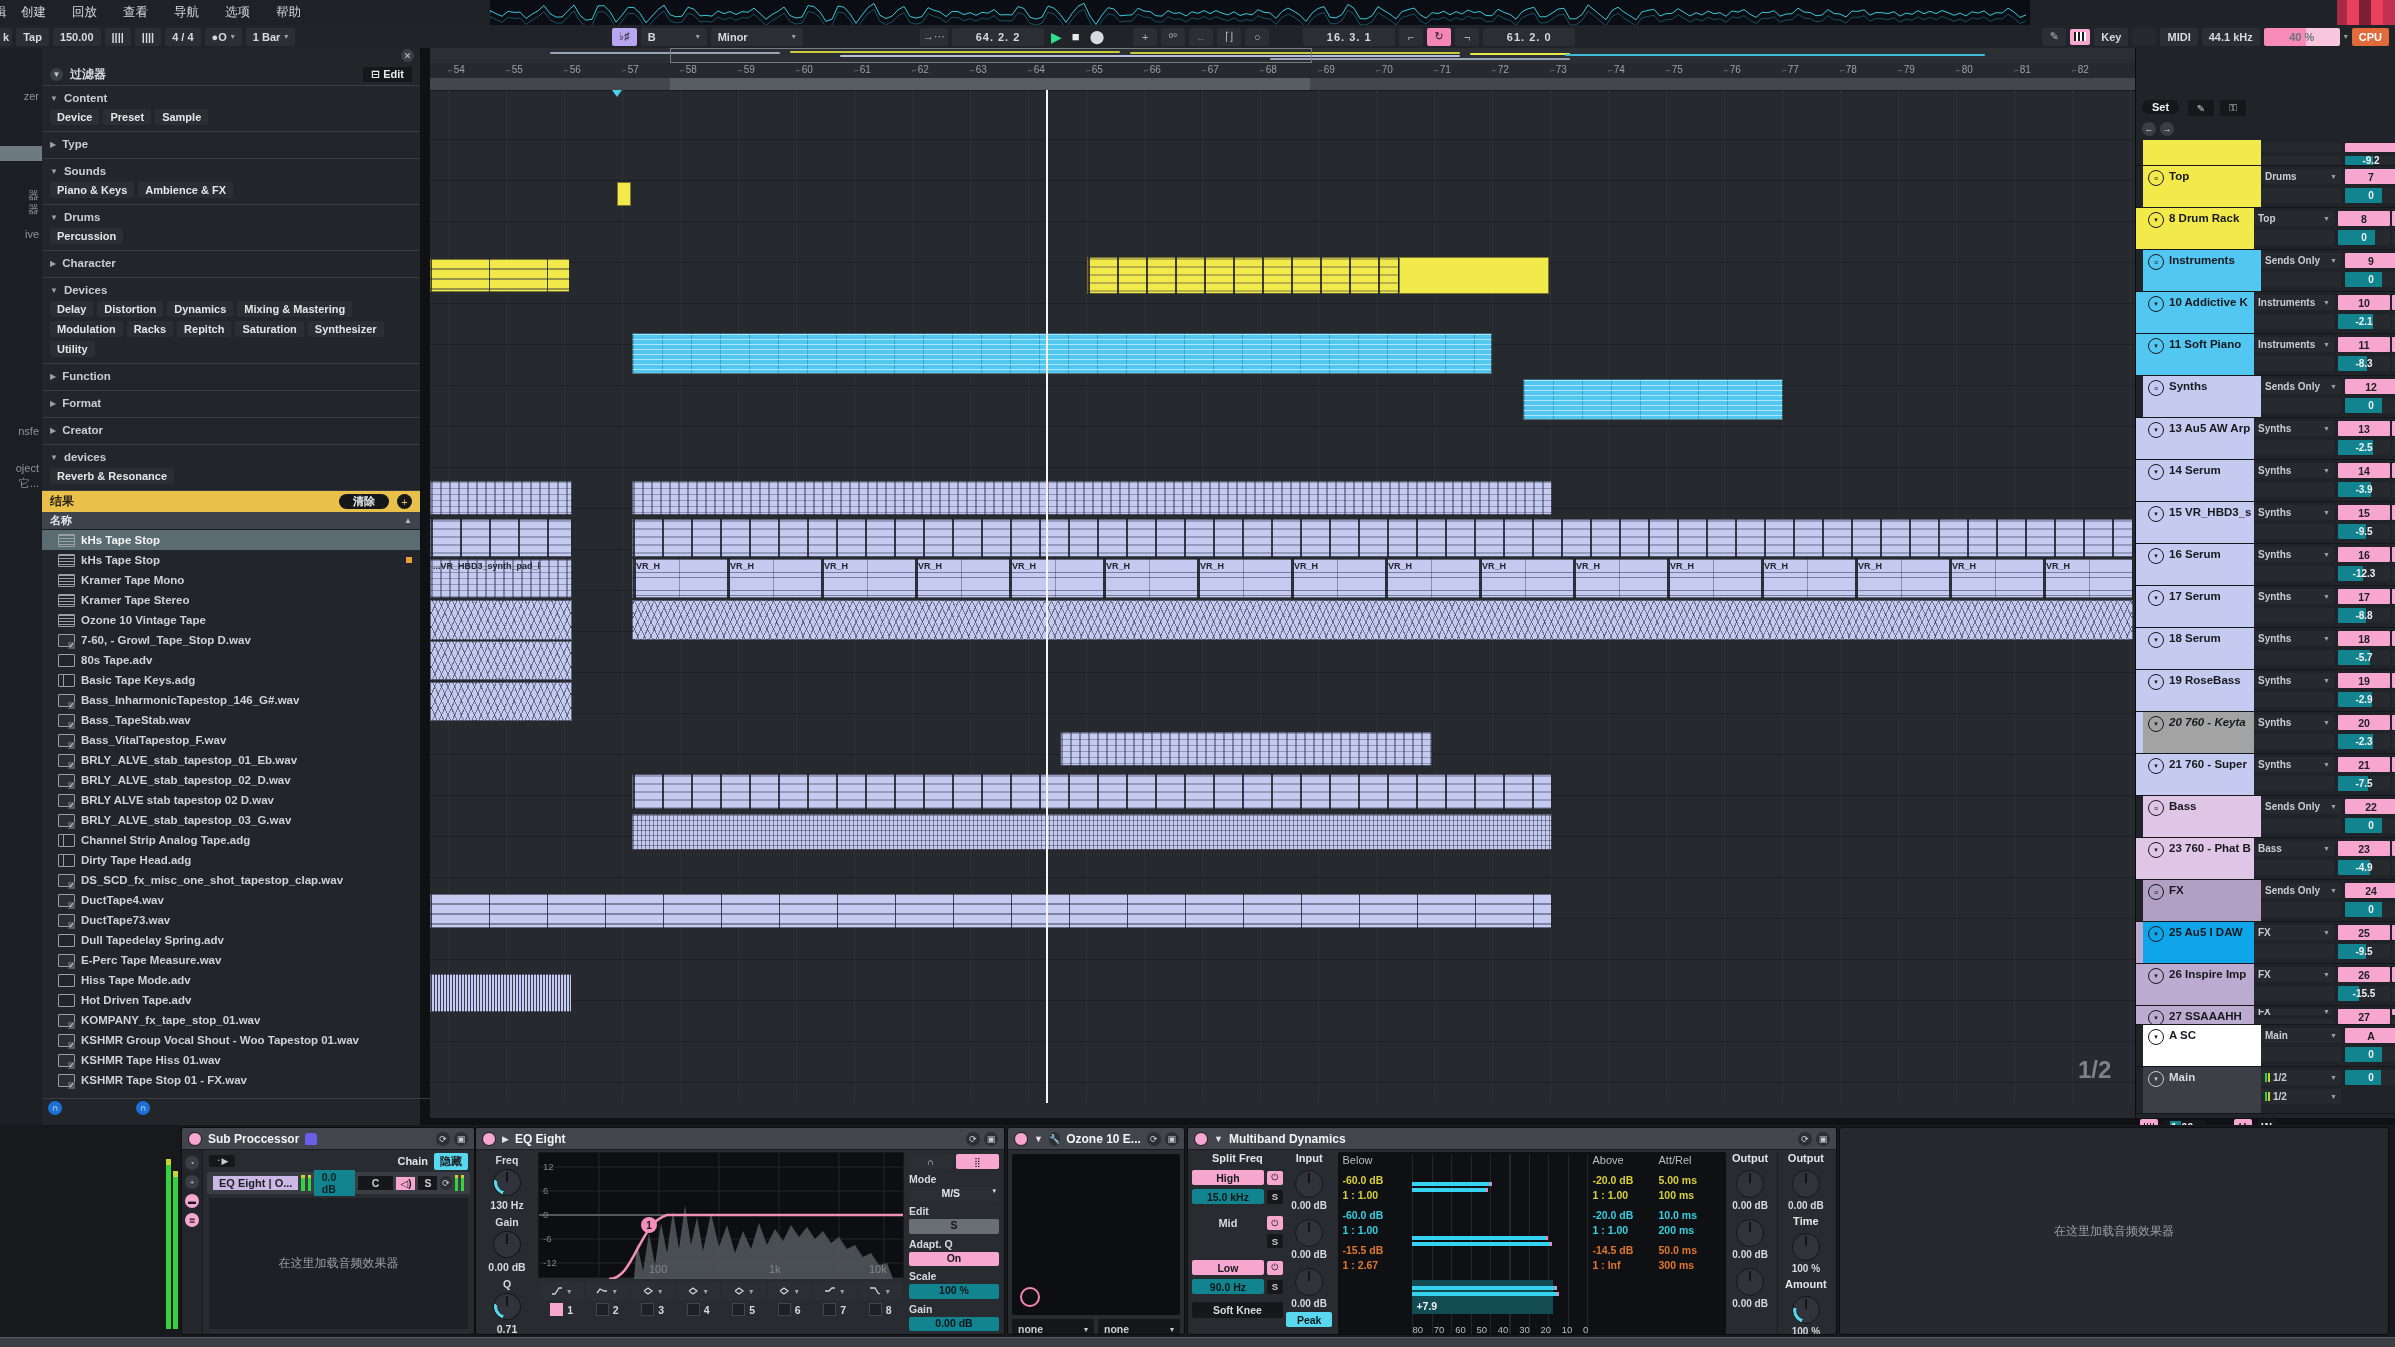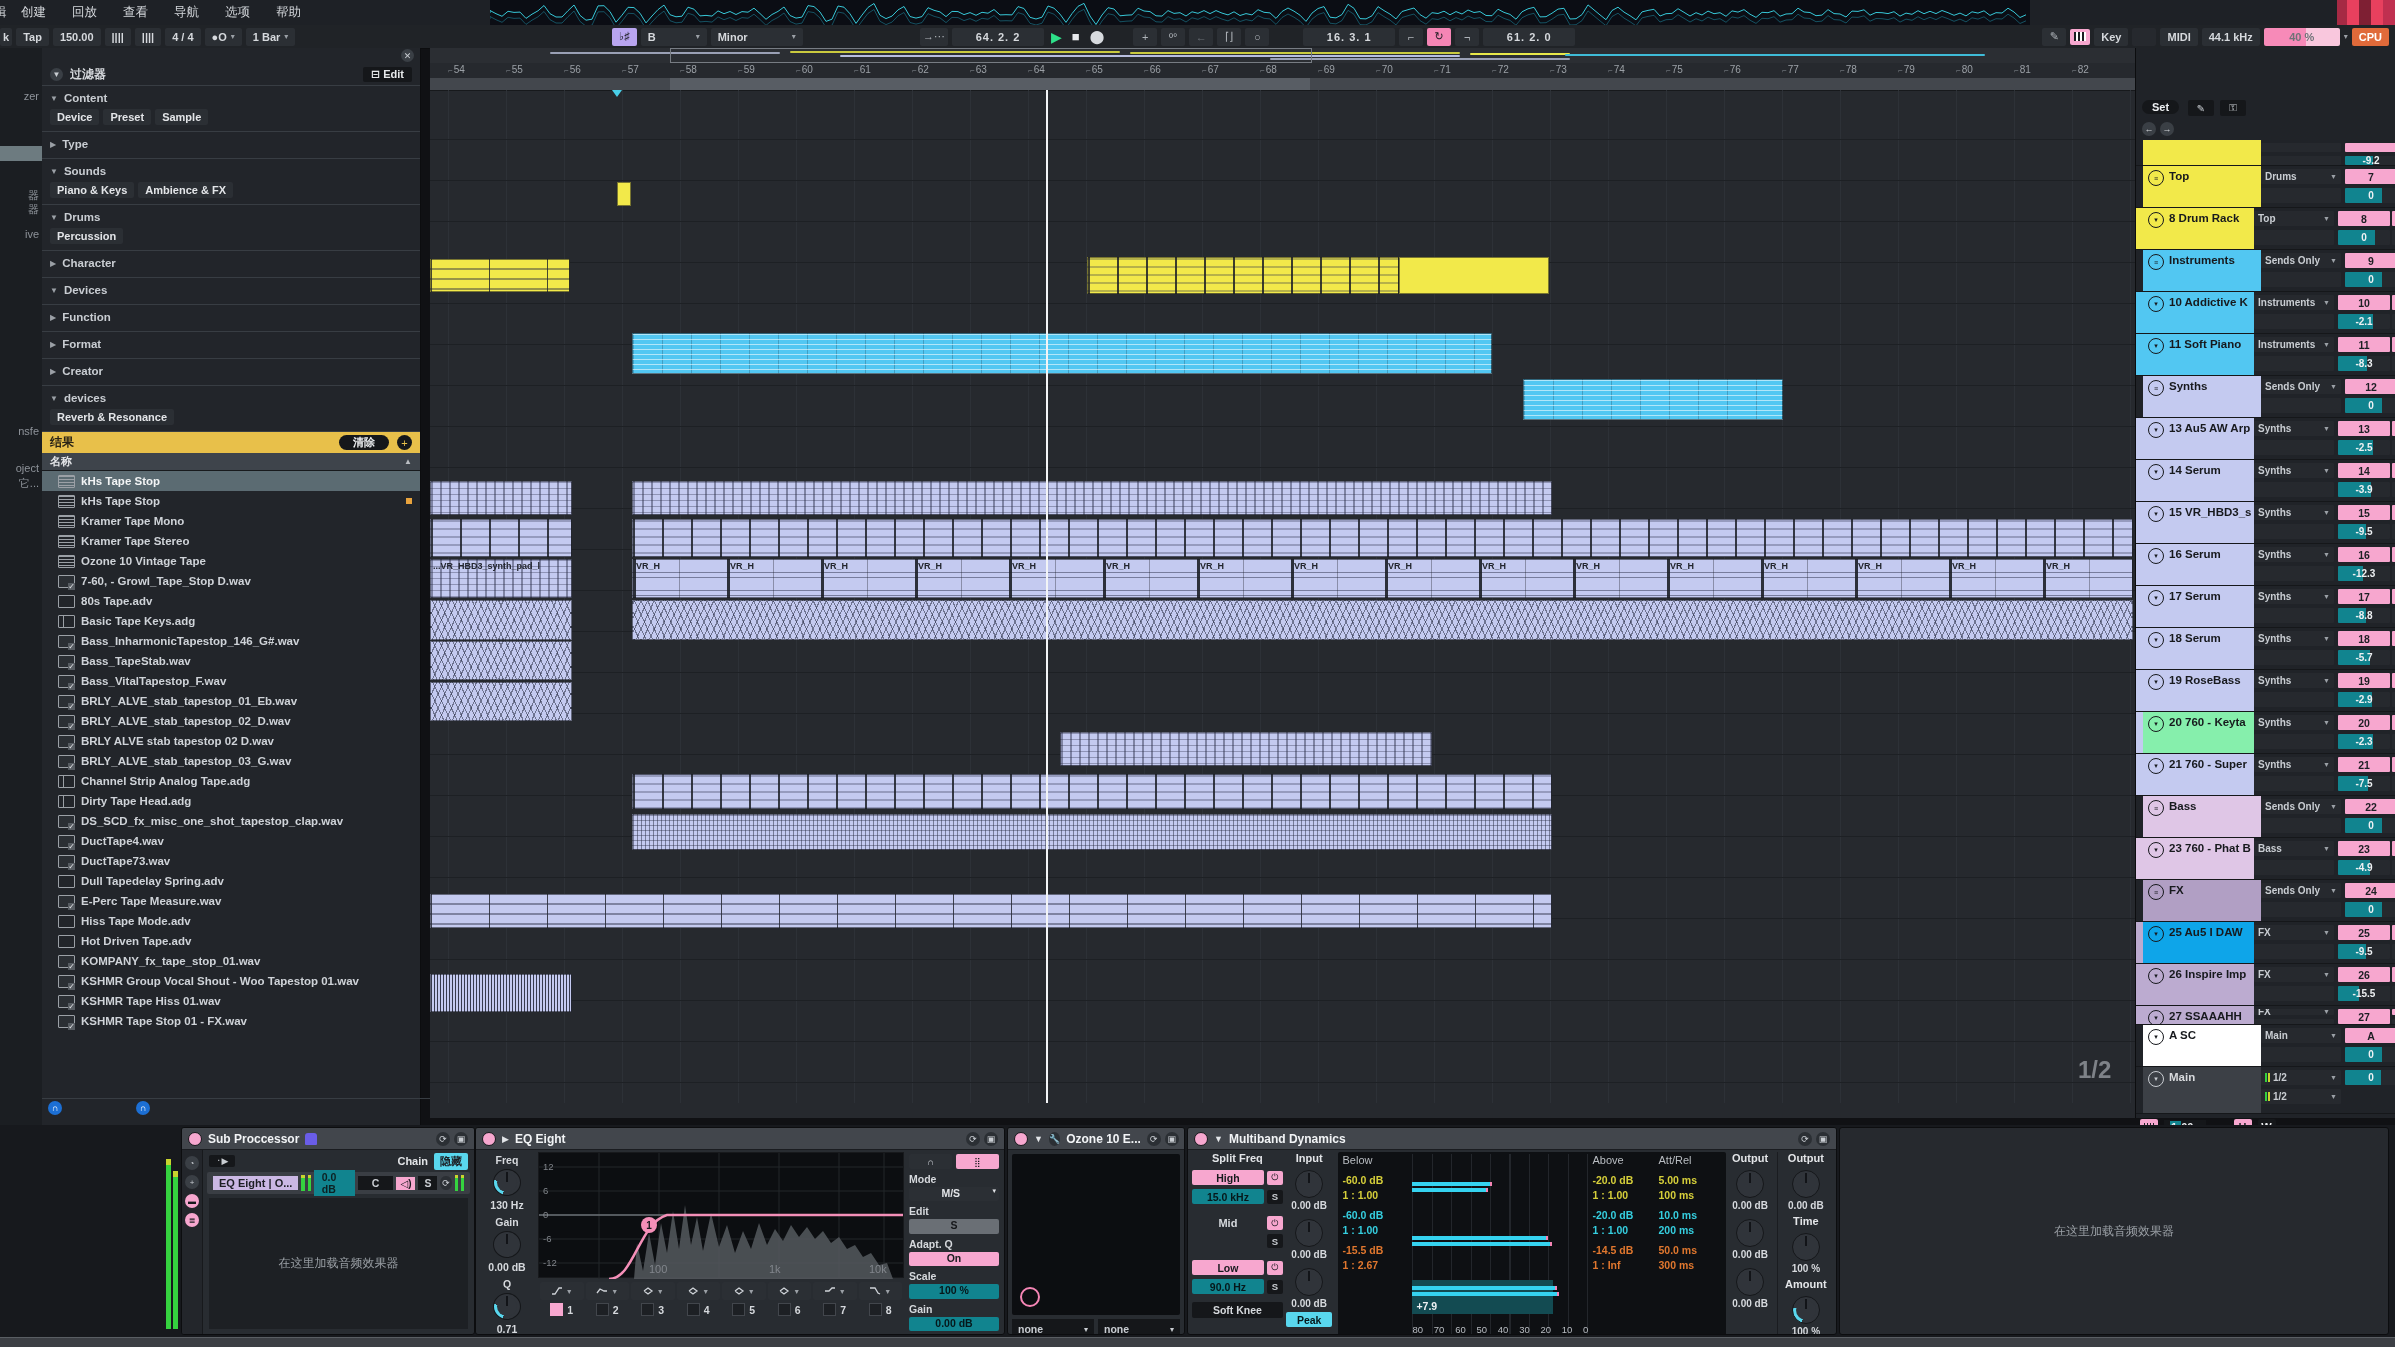--- a/index.html
+++ b/index.html
@@ -401,20 +401,32 @@
         <div class="b-sec-title">
           <span class="ar">▶</span>
           <span>Character</span>
         </div>
       </div>
       <div class="b-sec">
         <div class="b-sec-title">
           <span class="ar">▼</span>
           <span>Devices</span>
         </div>
+        <div class="chips">
+          <span class="chip">Delay</span>
+          <span class="chip">Distortion</span>
+          <span class="chip">Dynamics</span>
+          <span class="chip">Mixing &amp; Mastering</span>
+          <span class="chip">Modulation</span>
+          <span class="chip">Racks</span>
+          <span class="chip">Repitch</span>
+          <span class="chip">Saturation</span>
+          <span class="chip">Synthesizer</span>
+          <span class="chip">Utility</span>
+        </div>
       </div>
       <div class="b-sec">
         <div class="b-sec-title">
           <span class="ar">▶</span>
           <span>Function</span>
         </div>
       </div>
       <div class="b-sec">
         <div class="b-sec-title">
           <span class="ar">▶</span>
@@ -993,21 +1005,21 @@
             <div class="v">-2.9</div>
           </div>
         </div>
         <div class="sliver">
           <div class="sl" style="background: rgb(247, 167, 207);"></div>
           <div class="sl" style="background: rgb(38, 41, 46);"></div>
         </div>
       </div>
       <div class="trk" style="height: 41px;">
         <span class="spine" style="background: rgb(196, 202, 240);"></span>
-        <div class="namecell" style="width: 104px; background: #86efac;">
+        <div class="namecell" style="width: 104px; background: #a3a3a3; font-style: italic;">
           <span class="disc">▾</span>
           <span class="nm">20 760 - Keyta</span>
         </div>
         <div class="routecol">
           <div class="rbox">
             <span>Synths</span>
             <span class="dd">▼</span>
           </div>
           <div class="rbox"></div>
         </div>

